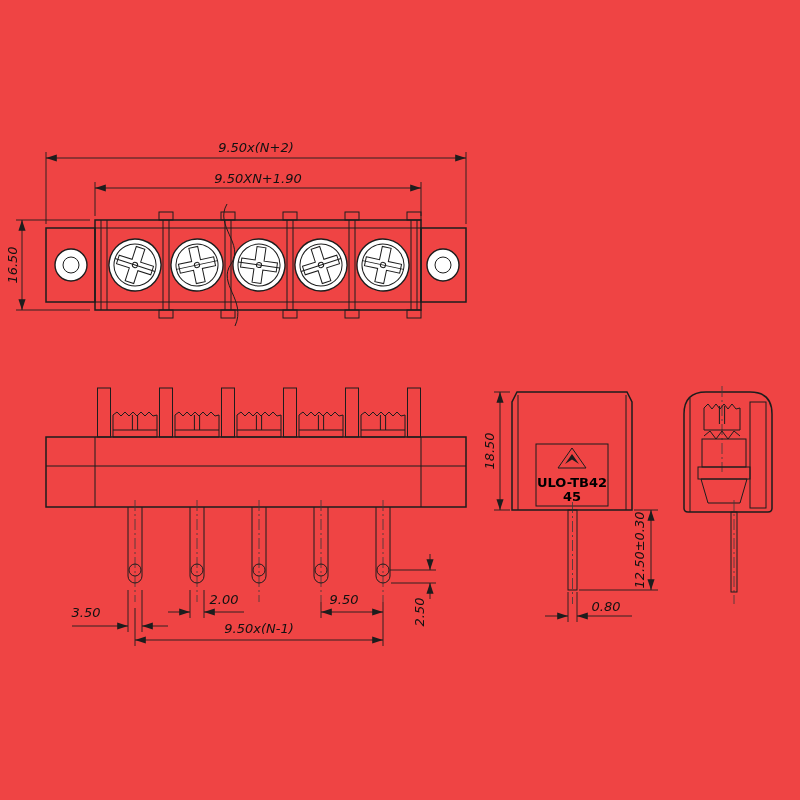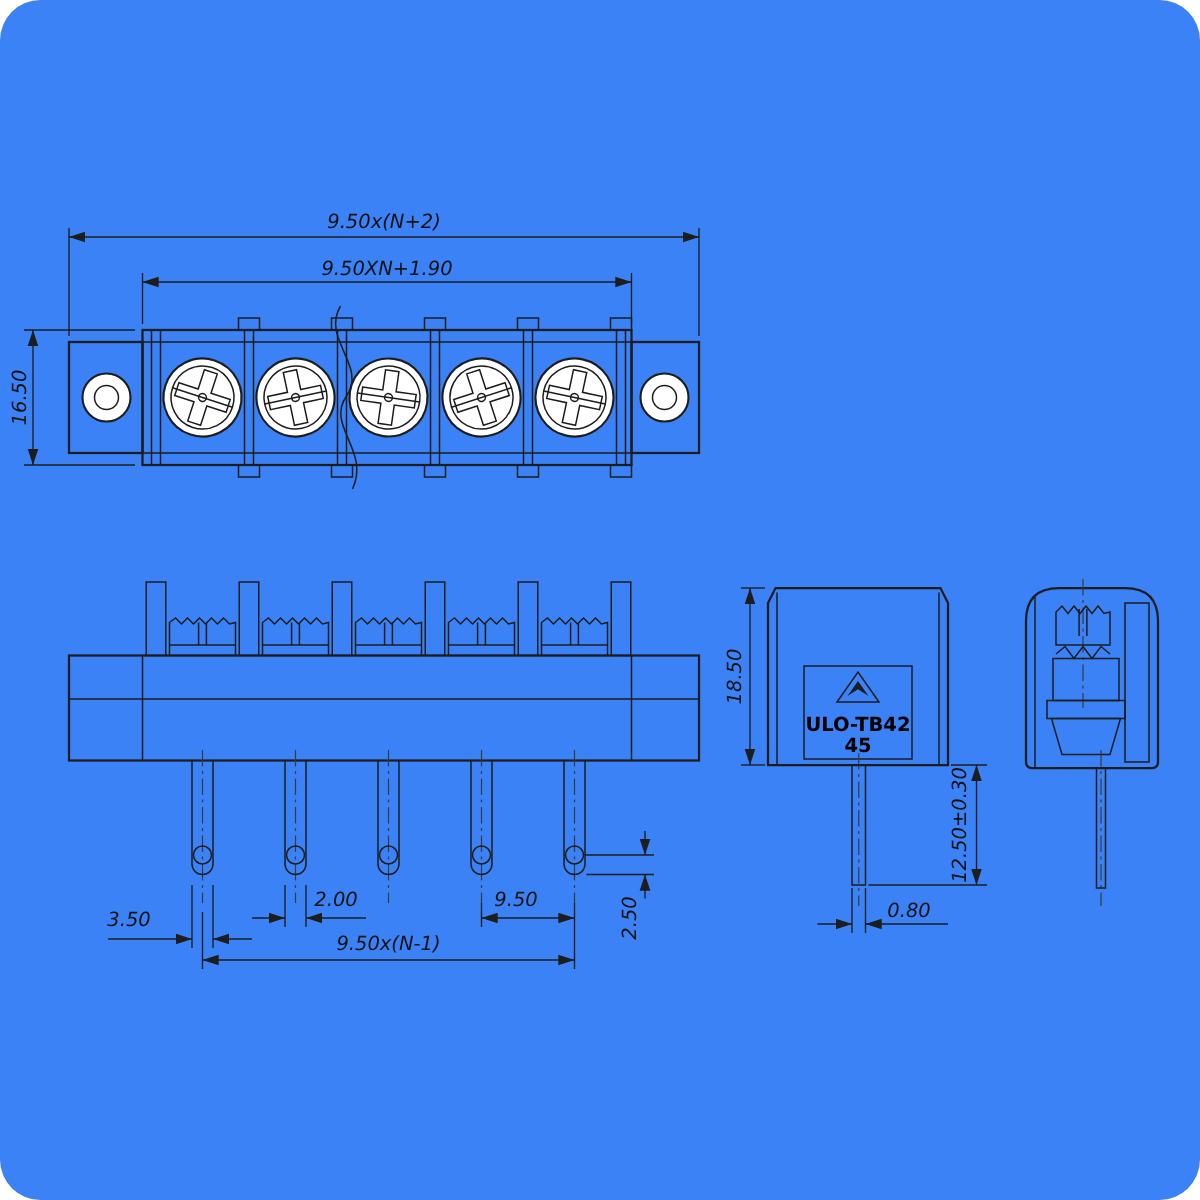--- a/index.html
+++ b/index.html
@@ -1,16 +1,16 @@
 <!DOCTYPE html>
 <html><head>
 <meta charset="utf-8">
 <style>
   html,body{margin:0;padding:0;background:#ffffff;}
-  .canvas{width:800px;height:800px;background:#3b82f6;position:relative;overflow:hidden;border-radius:27px;}
+  .canvas{width:800px;height:800px;background:#ef4444;position:relative;overflow:hidden;}
   svg{display:block;}
   .ln{stroke:#1d1d1d;stroke-width:1.5;fill:none;stroke-linejoin:miter;}
   .lnt{stroke:#1d1d1d;stroke-width:1;fill:none;}
   .dim{stroke:#1d1d1d;stroke-width:0.9;fill:none;}
   .cl{stroke:#3a3a3a;stroke-width:0.8;fill:none;stroke-dasharray:11 3 2 3;}
   .dimtext{font-style:italic;font-size:13px;fill:#111;font-family:"DejaVu Sans",sans-serif;}
   .labeltext{font-weight:bold;font-size:13px;fill:#000;font-family:"DejaVu Sans",sans-serif;}
 </style>
 </head>
 <body>

